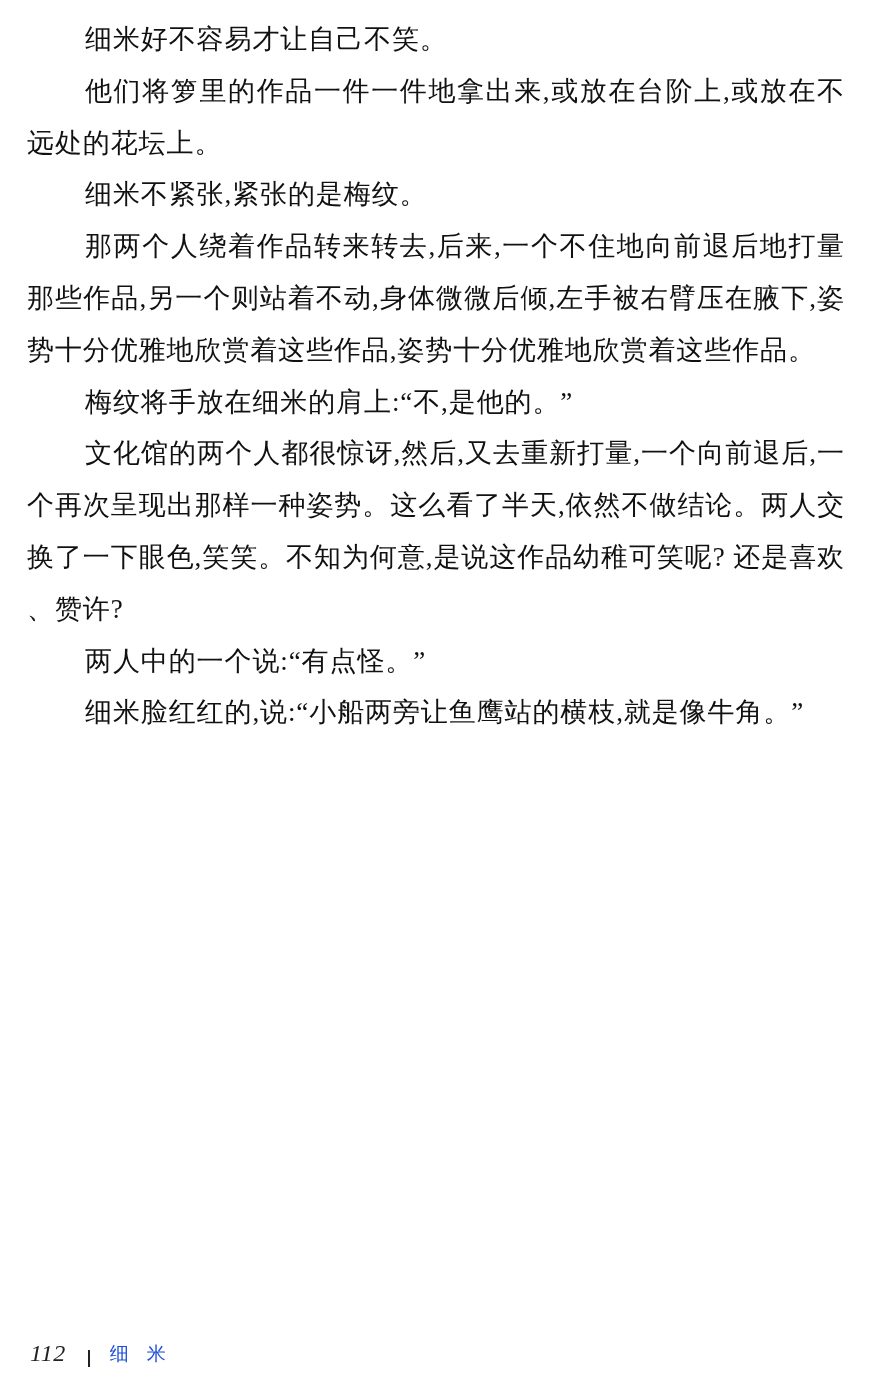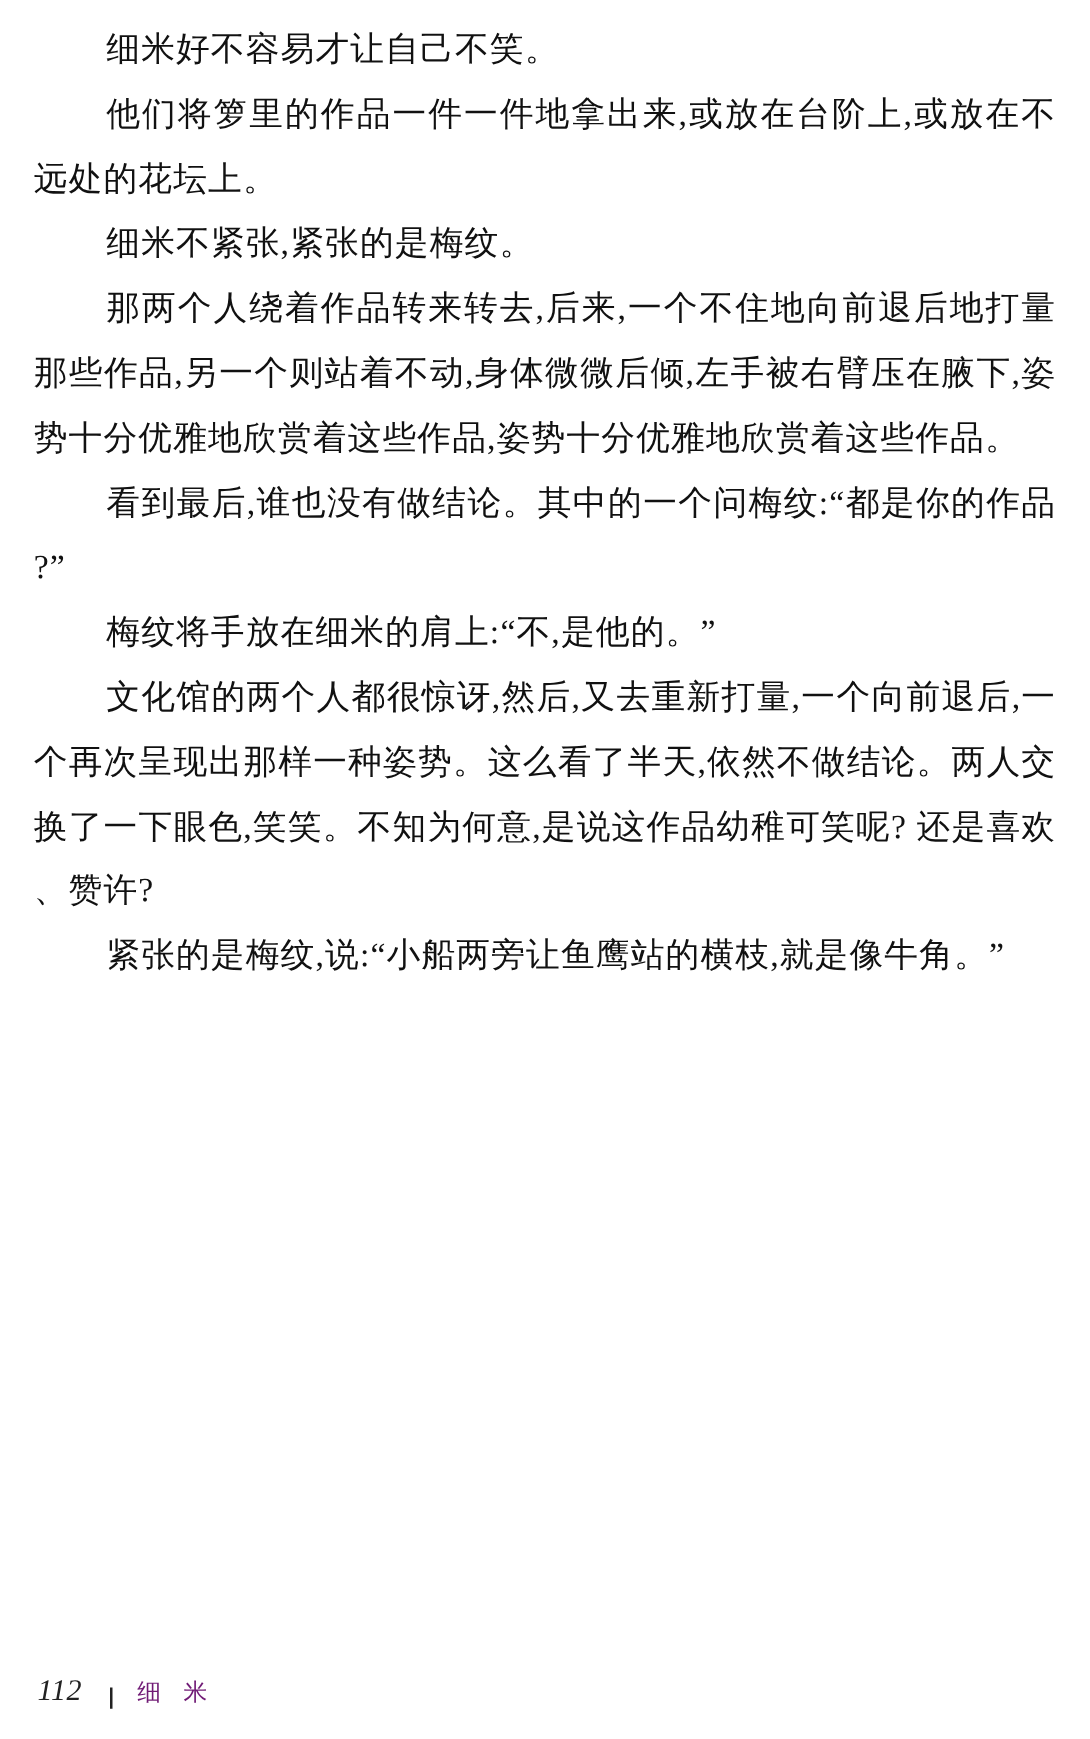--- a/index.html
+++ b/index.html
@@ -54,34 +54,34 @@
       width: 2px;
       height: 17px;
       background: #222;
       margin-left: 22px;
       margin-right: 20px;
     }
     .running-title {
       font-family: Liberation Serif, serif;
       font-size: 19px;
       letter-spacing: 18px;
-      color: #701a75;
+      color: #1d4ed8;
     }
   </style>
 </head>
 <body>
 
 <main class="page-body">
   <p class="para">细米好不容易才让自己不笑。</p>
   <p class="para">他们将箩里的作品一件一件地拿出来,或放在台阶上,或放在不远处的花坛上。</p>
   <p class="para">细米不紧张,紧张的是梅纹。</p>
   <p class="para">那两个人绕着作品转来转去,后来,一个不住地向前退后地打量那些作品,另一个则站着不动,身体微微后倾,左手被右臂压在腋下,姿势十分优雅地欣赏着这些作品,姿势十分优雅地欣赏着这些作品。</p>
-  <p class="para">看到最后,谁也没有做结论。其中的一个问梅纹:“都是你的作品?”</p>
   <p class="para">梅纹将手放在细米的肩上:“不,是他的。”</p>
   <p class="para">文化馆的两个人都很惊讶,然后,又去重新打量,一个向前退后,一个再次呈现出那样一种姿势。这么看了半天,依然不做结论。两人交换了一下眼色,笑笑。不知为何意,是说这作品幼稚可笑呢? 还是喜欢、赞许?</p>
-  <p class="para">紧张的是梅纹,说:“小船两旁让鱼鹰站的横枝,就是像牛角。”</p>
+  <p class="para">两人中的一个说:“有点怪。”</p>
+  <p class="para">细米脸红红的,说:“小船两旁让鱼鹰站的横枝,就是像牛角。”</p>
 </main>
 
 <footer class="footer">
   <span class="page-number">112</span>
   <span class="footer-sep"></span>
   <span class="running-title">细米</span>
 </footer>
 
 </body></html>

